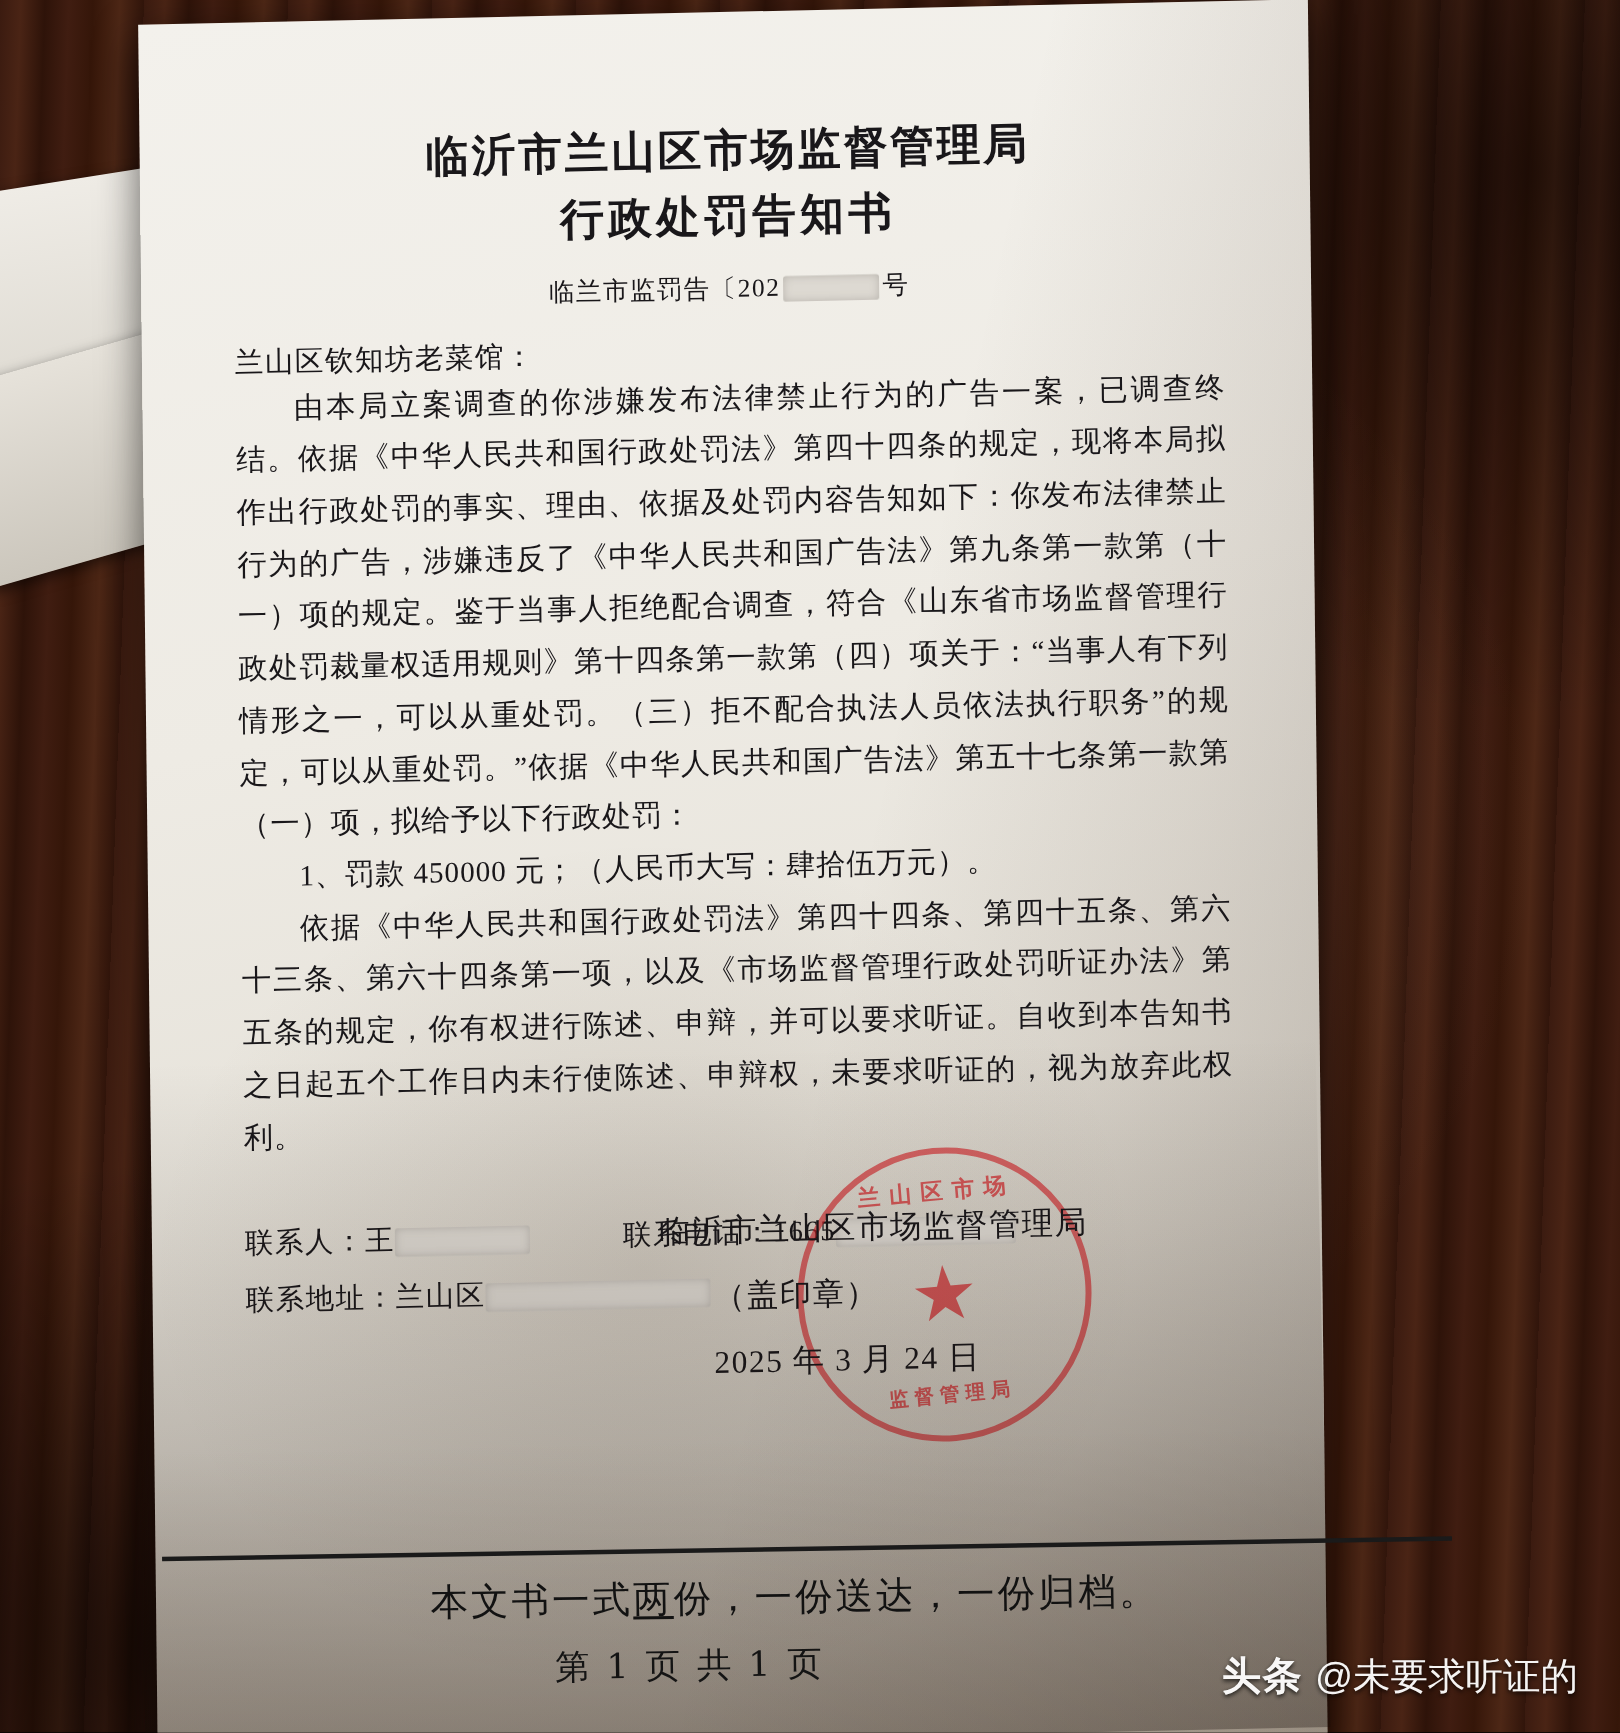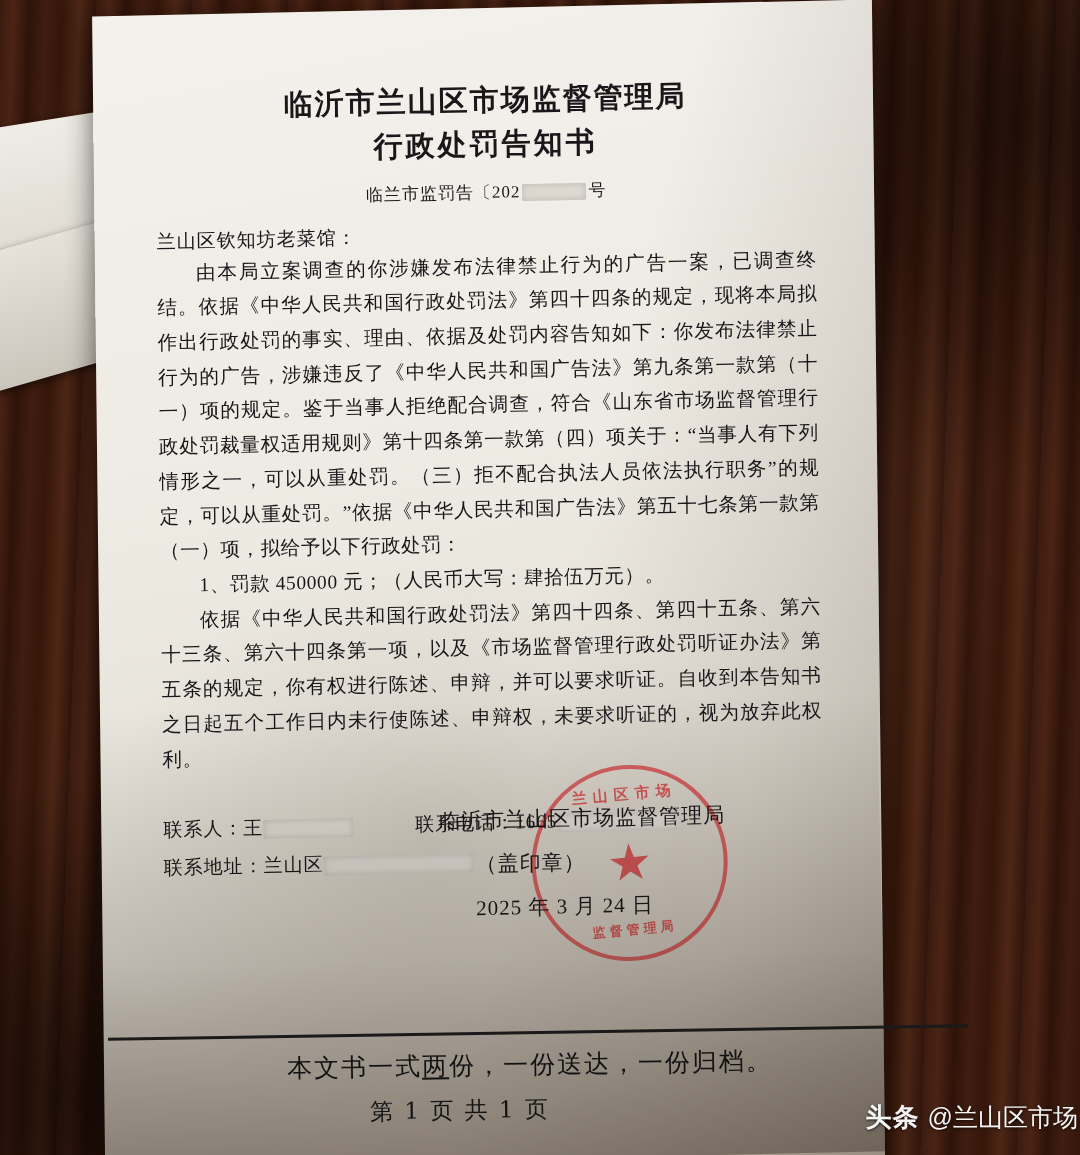--- a/index.html
+++ b/index.html
@@ -241,21 +241,21 @@
     font-size: 23px;
     letter-spacing: 2px;
     color: #141414;
     transform: rotate(-0.9deg);
     font-family: "DejaVu Serif", "Liberation Serif", serif;
   }
 
   
   #watermark {
     position: absolute;
-    right: 2px;
+    right: 28px;
     bottom: 20px;
     display: flex;
     align-items: center;
     gap: 8px;
     color: #ffffff;
     font-size: 25px;
     font-family: "Liberation Sans", sans-serif;
     text-shadow: 0 1px 3px rgba(0,0,0,0.8);
     opacity: 0.95;
     text-align: right;
@@ -333,15 +333,15 @@
   <div id="sheet-shadow"></div>
 
   <div id="footer-rule"></div>
   <div id="footer-text">
     <span>本文书一式</span><u>两</u><span>份，一份送达，一份归档。</span>
   </div>
   <div id="page-number">第 1 页 共 1 页</div>
 
   <div id="watermark">
     <span class="wm-logo">头条</span>
-    <span class="wm-handle">@兰山区市场</span>
+    <span class="wm-handle">@未要求听证的</span>
   </div>
 </div>
 
 </body></html>

